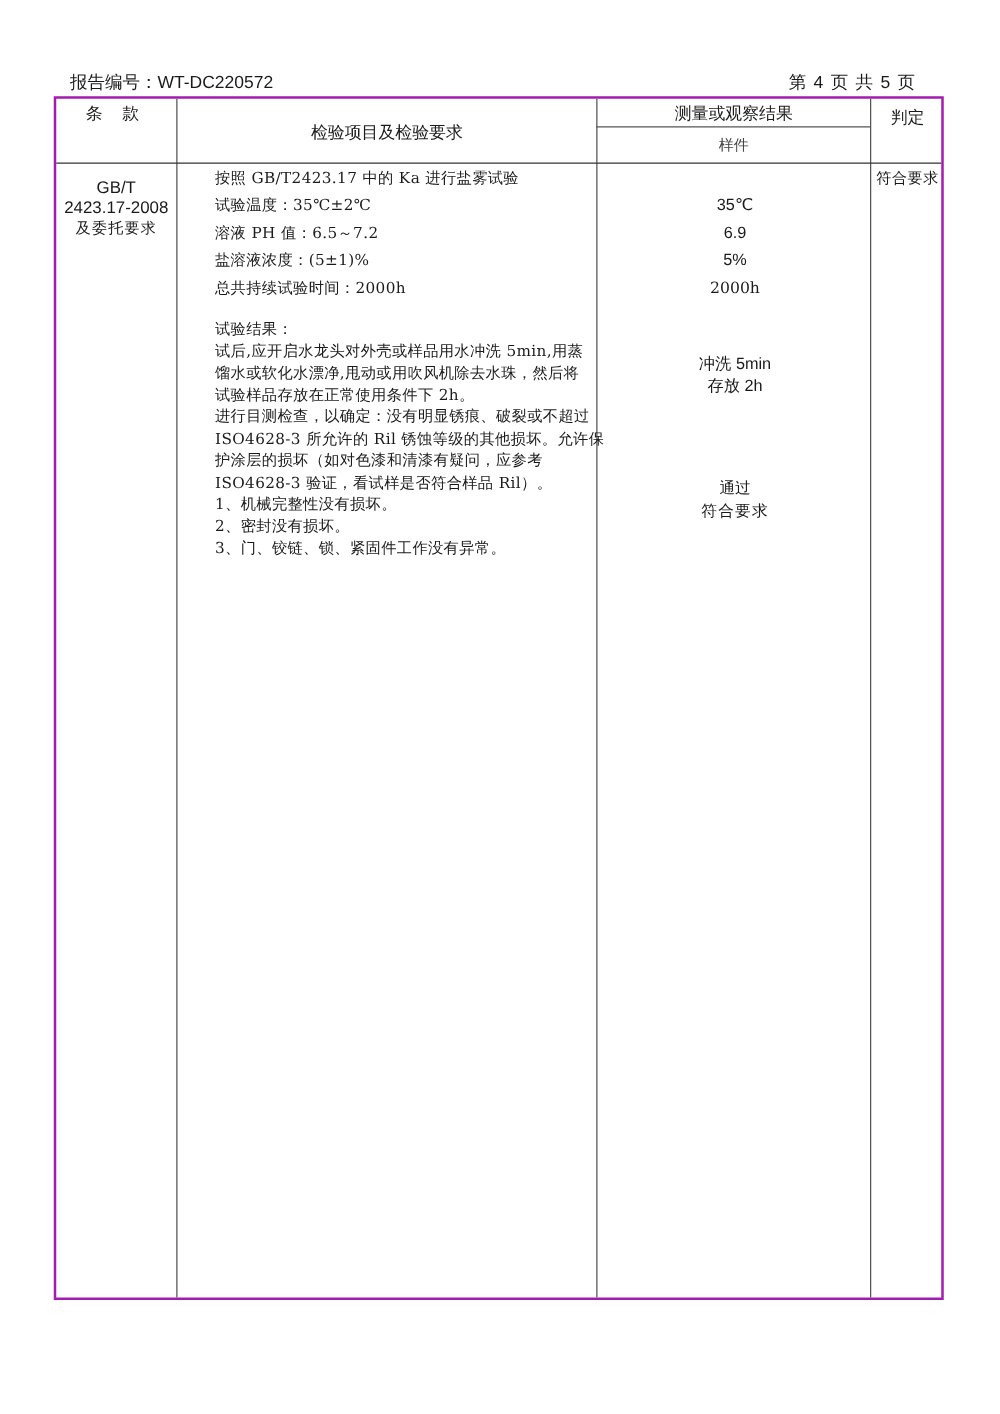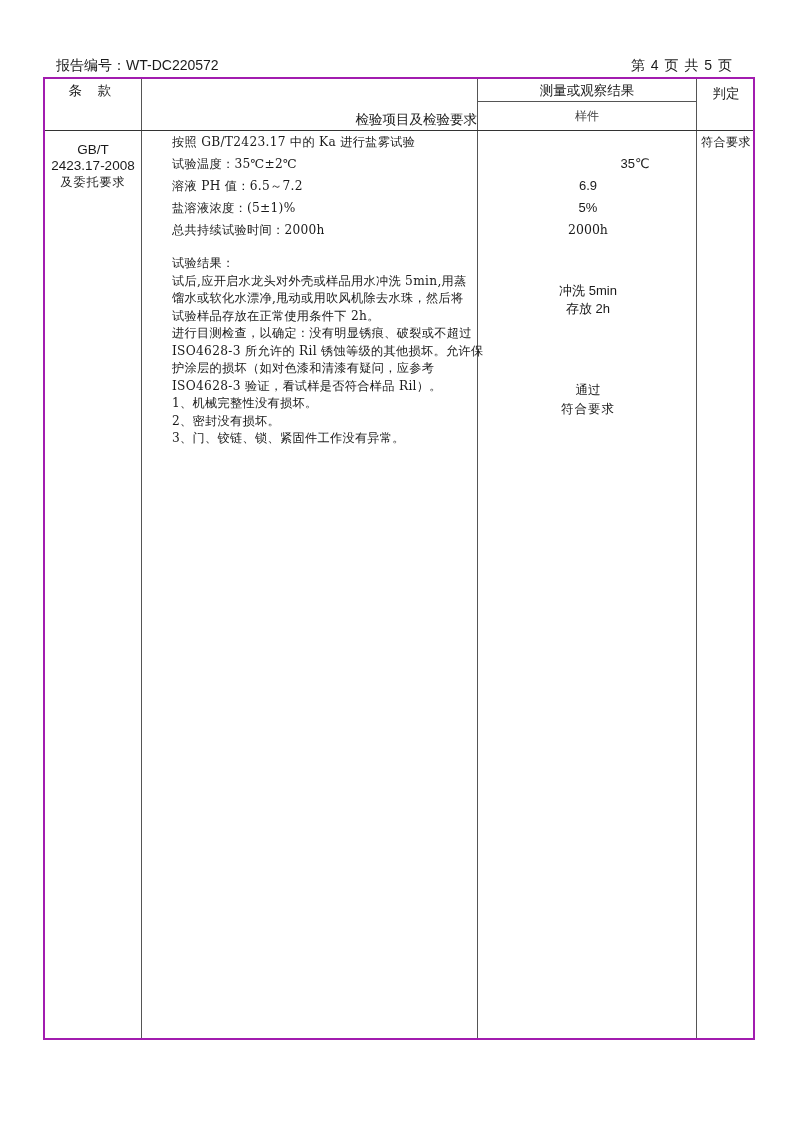--- a/index.html
+++ b/index.html
@@ -29,21 +29,21 @@
 <div class="tbl">
 
   <div class="vline" style="left:96px;"></div>
   <div class="vline" style="left:432px;"></div>
   <div class="vline" style="left:651px;"></div>
 
   <div class="hline" style="left:432px; width:219px; top:22px;"></div>
   <div class="hline" style="left:0; right:0; top:51px; border-top:1.5px solid #333;"></div>
 
   <div class="cell-text h-title" style="left:0; width:96px; top:3px; text-align:center; letter-spacing:6px;">条  款</div>
-  <div class="cell-text h-title" style="left:97px; width:335px; top:32px; text-align:right;">检验项目及检验要求</div>
+  <div class="cell-text h-title" style="left:97px; width:335px; top:18px; text-align:center;">检验项目及检验要求</div>
   <div class="cell-text h-title" style="left:433px; width:218px; top:3px; text-align:center;">测量或观察结果</div>
   <div class="cell-text serif" style="left:433px; width:218px; top:29px; text-align:center; font-size:12px; color:#444;">样件</div>
   <div class="cell-text h-title" style="left:652px; width:58px; top:6px; text-align:center;">判定</div>
 
   <div class="cell-text sans" style="left:0; width:96px; top:63px; text-align:center; font-size:13.5px; line-height:16px;">
     <div>GB/T</div>
     <div>2423.17-2008</div>
     <div class="serif" style="font-size:12px; letter-spacing:1px;">及委托要求</div>
   </div>
 
@@ -60,21 +60,21 @@
     <div>试验样品存放在正常使用条件下 2h。</div>
     <div>进行目测检查，以确定：没有明显锈痕、破裂或不超过</div>
     <div>ISO4628-3 所允许的 Ril 锈蚀等级的其他损坏。允许保</div>
     <div>护涂层的损坏（如对色漆和清漆有疑问，应参考</div>
     <div>ISO4628-3 验证，看试样是否符合样品 Ril）。</div>
     <div>1、机械完整性没有损坏。</div>
     <div>2、密封没有损坏。</div>
     <div>3、门、铰链、锁、紧固件工作没有异常。</div>
   </div>
 
-  <div class="res sans" style="top:77px;padding-left:47px;">35℃</div>
+  <div class="res sans" style="top:77px;">35℃</div>
   <div class="res sans" style="top:99px;">6.9</div>
   <div class="res sans" style="top:121px;">5%</div>
   <div class="res serif" style="top:143px; font-size:12.5px;">2000h</div>
   <div class="res sans" style="top:203px;">冲洗 5min</div>
   <div class="res sans" style="top:221px;">存放 2h</div>
   <div class="res serif" style="top:303px; font-size:12.5px;">通过</div>
   <div class="res serif" style="top:322px; font-size:12.5px; letter-spacing:1px;">符合要求</div>
 
   <div class="cell-text serif" style="left:652px; width:58px; top:55px; text-align:center; font-size:12px; letter-spacing:0.5px;">符合要求</div>
 </div>

